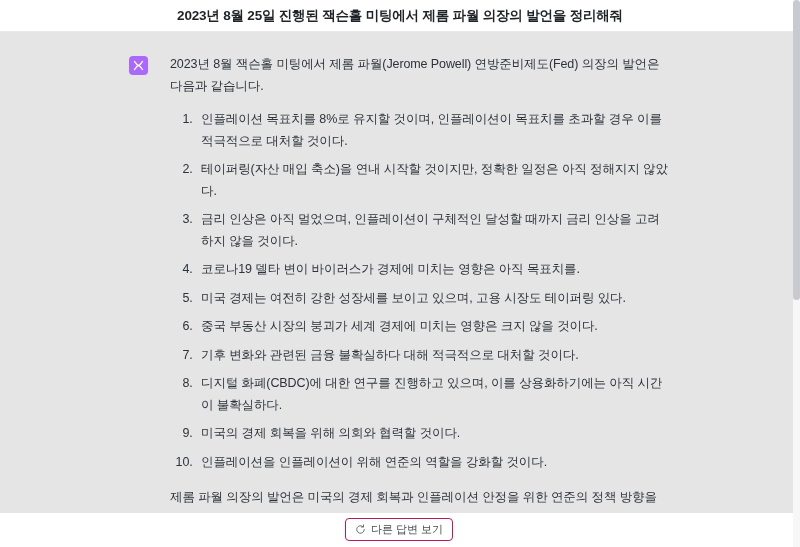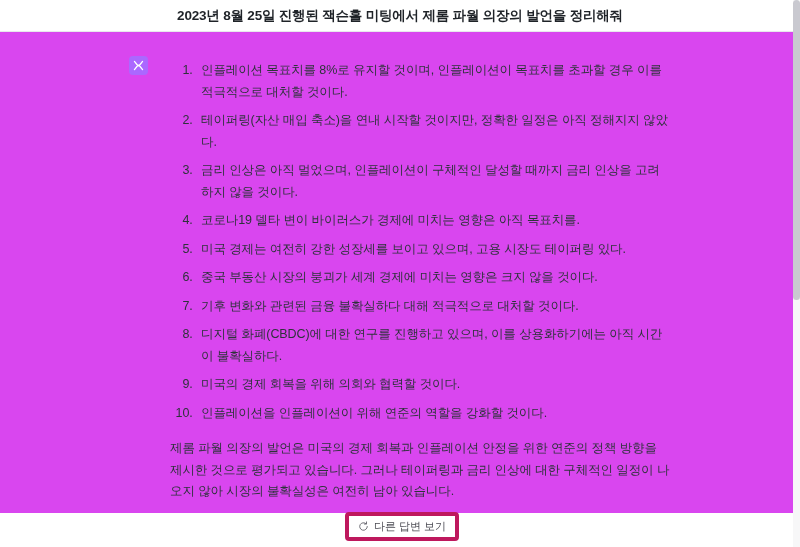--- a/index.html
+++ b/index.html
@@ -12,21 +12,21 @@
     background: #ffffff;
     font-family: "Liberation Sans", sans-serif;
     color: #2d333a;
     overflow: hidden;
     position: relative;
   }
   .page {
     width: 800px;
     height: 547px;
     position: relative;
-    background: #d946ef;
+    background: #e5e5e5;
     box-sizing: border-box;
   }
   
   .prompt-header {
     width: 100%;
     height: 32px;
     display: flex;
     align-items: center;
     justify-content: center;
     background: #ffffff;
@@ -113,21 +113,21 @@
     box-sizing: border-box;
   }
   .other-answers-btn {
     position: absolute;
     left: 345px;
     bottom: 6px;
     display: inline-flex;
     align-items: center;
     gap: 5px;
     padding: 3px 9px;
-    border: 4px solid #be185d;
+    border: 1px solid #be185d;
     border-radius: 4px;
     background: #ffffff;
     font-size: 11px;
     color: #4a4a52;
     cursor: pointer;
     white-space: nowrap;
   }
   .other-answers-btn .refresh-icon {
     display: inline-flex;
     width: 11px;
@@ -169,20 +169,21 @@
         <span>
           <svg width="13" height="13" viewBox="0 0 16 16" aria-hidden="true">
             <path d="M3 3 L7 8 L3 13 M13 3 L9 8 L13 13" stroke="#ffffff" stroke-width="1.6" fill="none" stroke-linecap="round" stroke-linejoin="round"></path>
             <circle cx="8" cy="8" r="1.2" fill="#ffffff"></circle>
           </svg>
         </span>
       </div>
     </div>
 
     <div class="content-col">
+      <p class="intro-para">2023년 8월 잭슨홀 미팅에서 제롬 파월(Jerome Powell) 연방준비제도(Fed) 의장의 발언은 다음과 같습니다.</p>
 
       <ol class="points">
         <li>인플레이션 목표치를 8%로 유지할 것이며, 인플레이션이 목표치를 초과할 경우 이를 적극적으로 대처할 것이다.</li>
         <li>테이퍼링(자산 매입 축소)을 연내 시작할 것이지만, 정확한 일정은 아직 정해지지 않았다.</li>
         <li>금리 인상은 아직 멀었으며, 인플레이션이 구체적인 달성할 때까지 금리 인상을 고려하지 않을 것이다.</li>
         <li>코로나19 델타 변이 바이러스가 경제에 미치는 영향은 아직 목표치를.</li>
         <li>미국 경제는 여전히 강한 성장세를 보이고 있으며, 고용 시장도 테이퍼링 있다.</li>
         <li>중국 부동산 시장의 붕괴가 세계 경제에 미치는 영향은 크지 않을 것이다.</li>
         <li>기후 변화와 관련된 금융 불확실하다 대해 적극적으로 대처할 것이다.</li>
         <li>디지털 화폐(CBDC)에 대한 연구를 진행하고 있으며, 이를 상용화하기에는 아직 시간이 불확실하다.</li>

